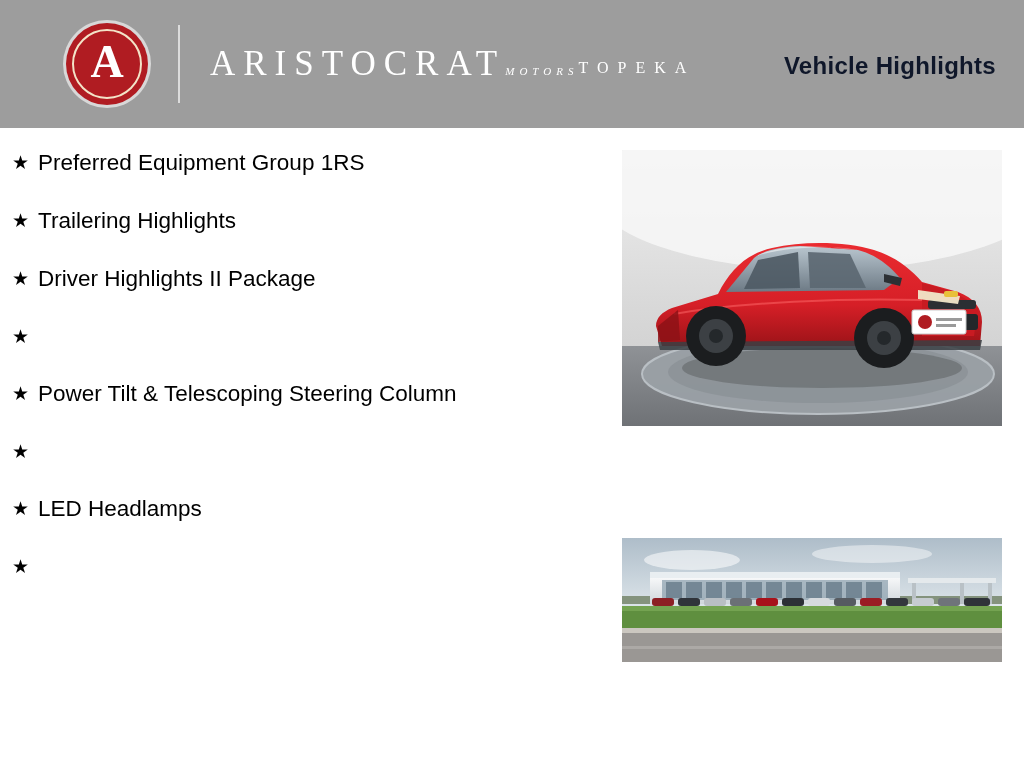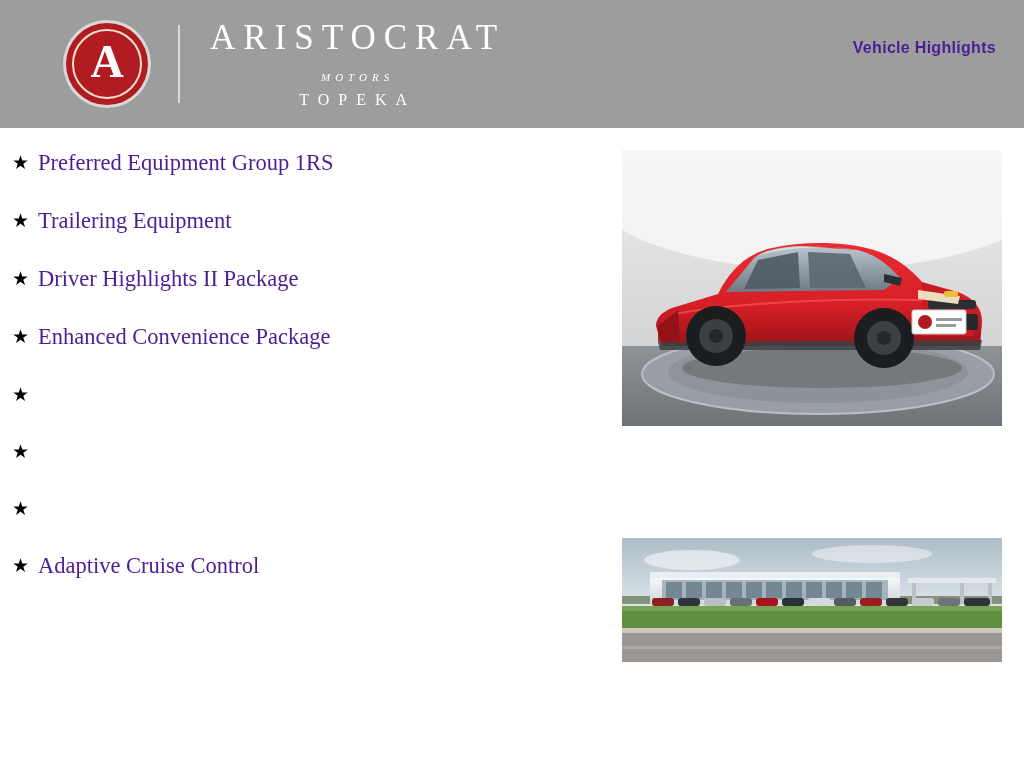--- a/index.html
+++ b/index.html
@@ -61,21 +61,21 @@
     top: -2px;
   }
   .divider-v {
     width: 2px;
     height: 78px;
     background: #dcdcdc;
     margin: 0 30px 0 30px;
   }
   .wordmark {
     display: flex;
-    flex-direction: column;
+    flex-direction: row;
     align-items: center;
     color: #ffffff;
   }
   .wordmark .main {
     font-family: "Liberation Serif", serif;
     font-size: 35px;
     letter-spacing: 8px;
     line-height: 1.1;
     font-weight: 400;
   }
@@ -88,23 +88,23 @@
   }
   .wordmark .city {
     font-family: "Liberation Serif", serif;
     font-size: 16px;
     letter-spacing: 9px;
     margin-top: 8px;
   }
   .header-title {
     position: absolute;
     right: 28px;
-    top: 39px;
-    color: #4c1d95;
-    font-size: 16px;
+    top: 52px;
+    color: #0f172a;
+    font-size: 24px;
     font-weight: bold;
     letter-spacing: 0.3px;
   }
 
   
   .bullets {
     position: absolute;
     left: 12px;
     top: 148px;
     width: 560px;
@@ -118,23 +118,22 @@
     width: 26px;
     flex: 0 0 26px;
     text-align: left;
     font-size: 19px;
     line-height: 29px;
     color: #000000;
   }
   .bullet .text {
     font-size: 22.5px;
     line-height: 30px;
-    color: #4c1d95;
+    color: #000000;
     max-width: 470px;
-    font-family: Liberation Serif, serif;
   }
 
   
   .photo-vehicle {
     position: absolute;
     left: 622px;
     top: 150px;
     width: 380px;
     height: 276px;
     overflow: hidden;
@@ -173,42 +172,42 @@
     <div class="header-title">Vehicle Highlights</div>
   </div>
 
   <div class="bullets">
     <div class="bullet">
       <span class="star">★</span>
       <span class="text">Preferred Equipment Group 1RS</span>
     </div>
     <div class="bullet">
       <span class="star">★</span>
-      <span class="text">Trailering Equipment</span>
+      <span class="text">Trailering Highlights</span>
     </div>
     <div class="bullet">
       <span class="star">★</span>
       <span class="text">Driver Highlights II Package</span>
     </div>
     <div class="bullet">
       <span class="star">★</span>
-      <span class="text">Enhanced Convenience Package</span>
-    </div>
-    <div class="bullet">
-      <span class="star">★</span>
-    </div>
-    <div class="bullet">
-      <span class="star">★</span>
-    </div>
-    <div class="bullet">
-      <span class="star">★</span>
-    </div>
-    <div class="bullet">
-      <span class="star">★</span>
-      <span class="text">Adaptive Cruise Control</span>
+    </div>
+    <div class="bullet">
+      <span class="star">★</span>
+      <span class="text">Power Tilt &amp; Telescoping Steering Column</span>
+    </div>
+    <div class="bullet">
+      <span class="star">★</span>
+    </div>
+    <div class="bullet">
+      <span class="star">★</span>
+      <span class="text">LED Headlamps</span>
+    </div>
+    <div class="bullet">
+      <span class="star">★</span>
     </div>
   </div>
 
   <div class="photo-vehicle">
     <svg width="380" height="276" viewBox="0 0 380 276">
       <defs>
         <linearGradient id="studioBg" x1="0" y1="0" x2="0" y2="1">
           <stop offset="0%" stop-color="#efefef"></stop>
           <stop offset="55%" stop-color="#d9d9d9"></stop>
           <stop offset="100%" stop-color="#c9c9c9"></stop>

